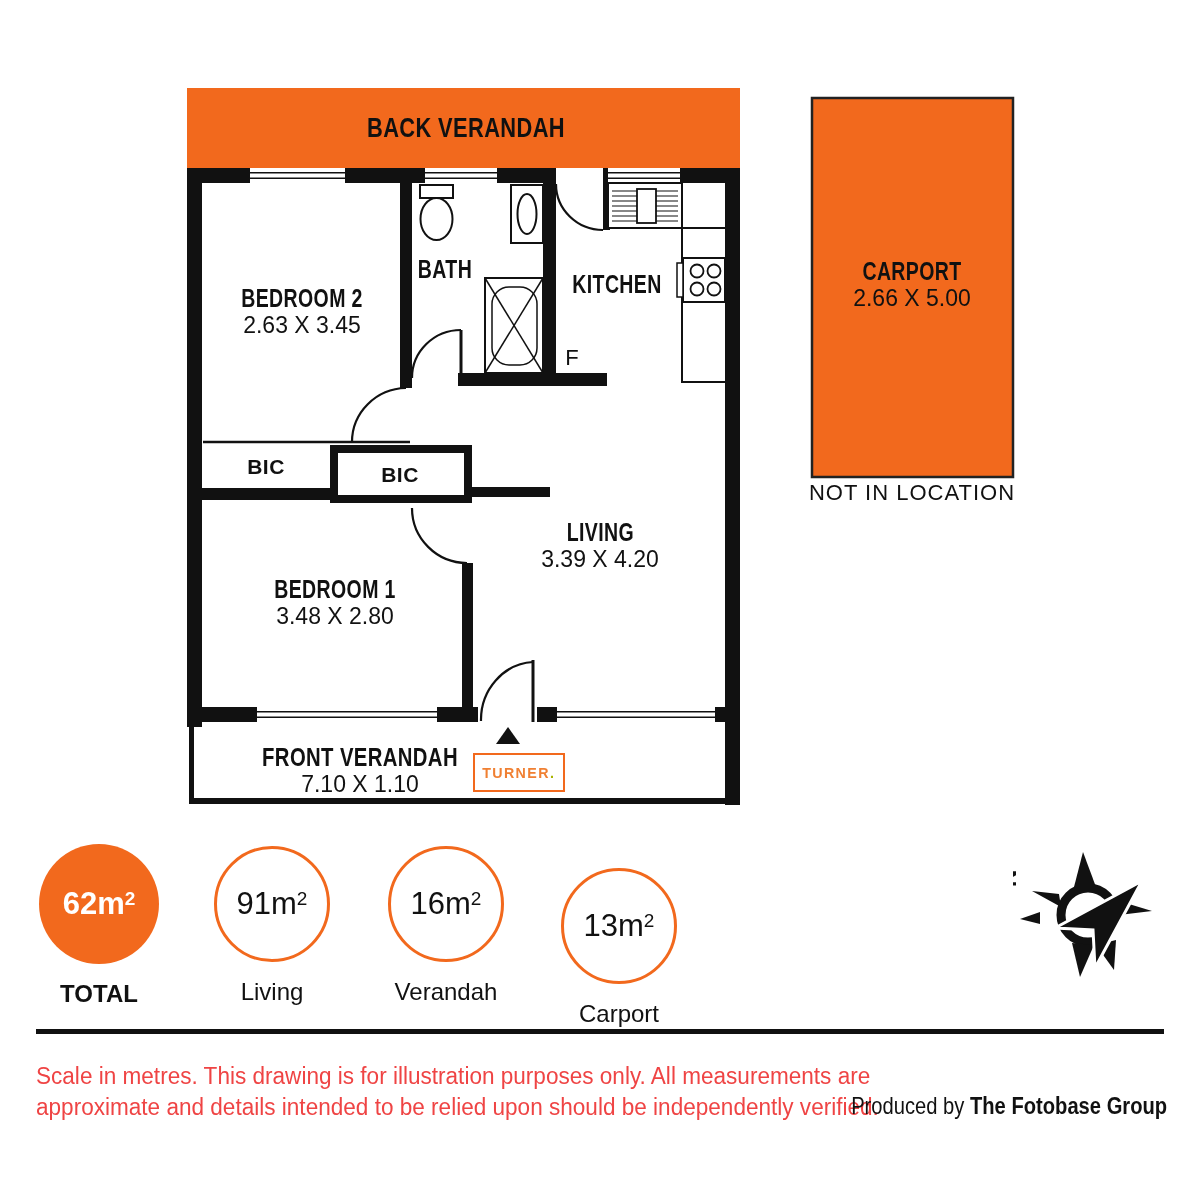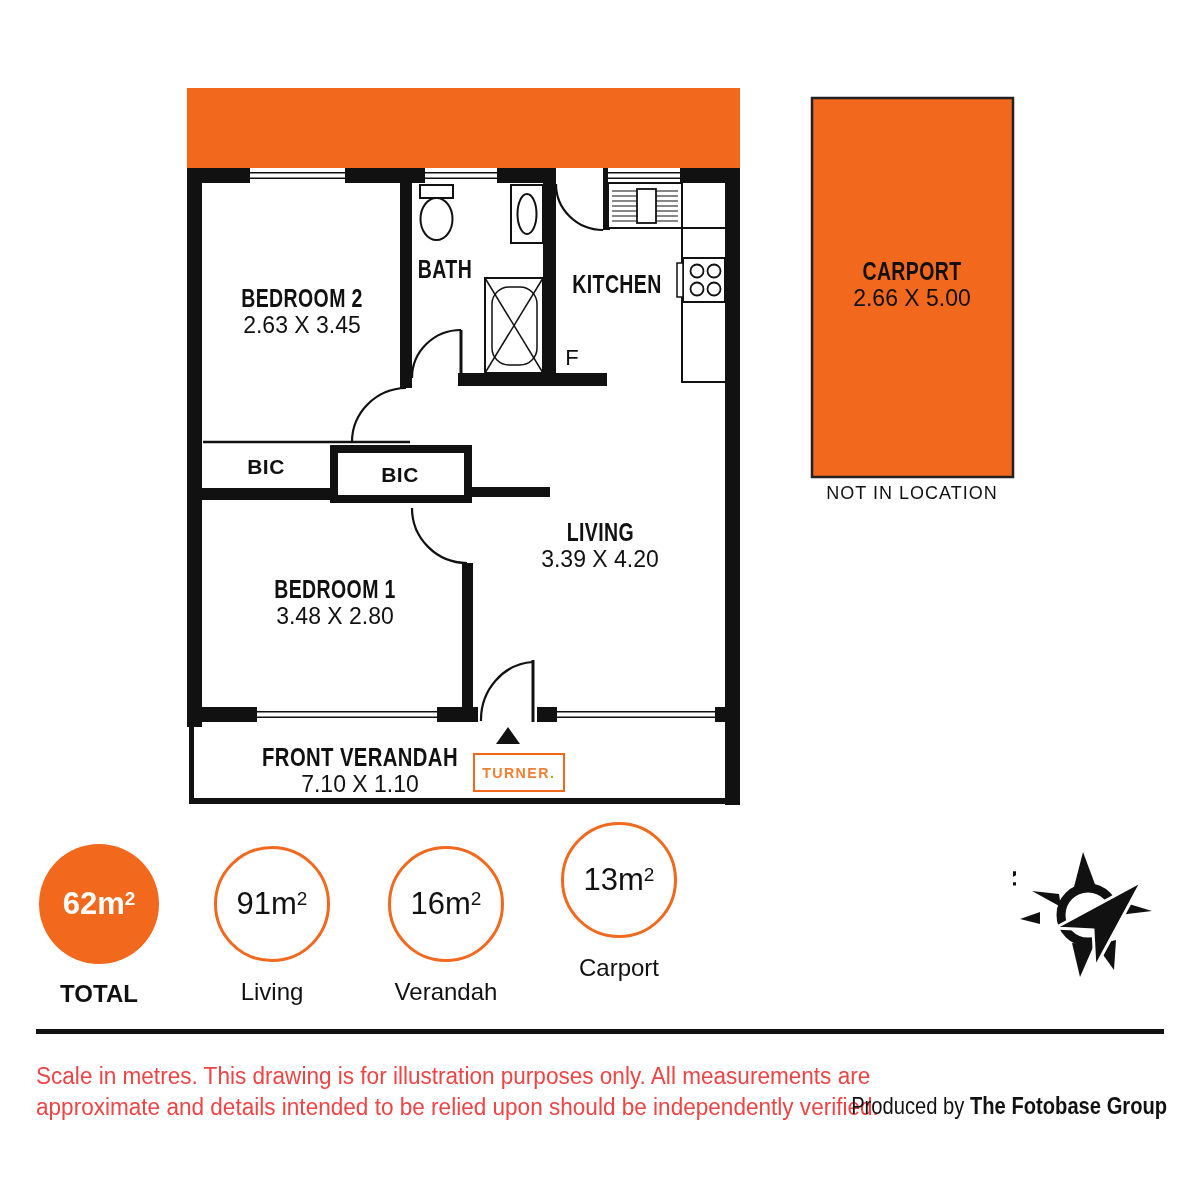--- a/index.html
+++ b/index.html
@@ -7,21 +7,21 @@
        font-family:"Liberation Sans",sans-serif;color:#111;}
   #stage{position:absolute;inset:0;}
   svg.plan{position:absolute;left:0;top:0;}
   .lbl{position:absolute;transform:translate(-50%,-50%);text-align:center;white-space:nowrap;color:#111;}
   .cond{display:inline-block;transform:scaleX(.78);font-weight:700;letter-spacing:.5px;}
   .room-name{font-size:25px;line-height:27px;}
   .room-dims{font-size:23px;line-height:27px;font-weight:400;}
   .banner-text{font-size:28px;}
   .small-tag{font-size:21px;font-weight:700;letter-spacing:.5px;}
   .fridge-tag{font-size:22px;font-weight:400;}
-  .note-text{font-size:18px;font-weight:400;letter-spacing:1px;}
+  .note-text{font-size:22px;font-weight:400;letter-spacing:1px;}
   .turner{position:absolute;left:473px;top:753px;width:92px;height:39px;border:2.5px solid #F2691D;
           box-sizing:border-box;display:flex;align-items:center;justify-content:center;background:#fff;}
   .turner .word{font-size:15.5px;font-weight:700;letter-spacing:1.5px;color:#F08033;transform:scaleX(.92);}
   .turner .dot{color:#A9B400;}
   
   .stat{position:absolute;display:flex;flex-direction:column;align-items:center;}
   .stat .circle{width:116px;height:116px;border-radius:50%;box-sizing:border-box;background:#fff;
                 border:3.5px solid #F2691D;display:flex;align-items:center;justify-content:center;}
   .stat.filled .circle{background:#F2691D;border:none;width:120px;height:120px;}
   .stat .val{font-size:31px;color:#111;}
@@ -154,20 +154,23 @@
         <circle cx="697" cy="271" r="6.5" stroke-width="1.8"></circle>
         <circle cx="714" cy="271" r="6.5" stroke-width="1.8"></circle>
         <circle cx="697" cy="289" r="6.5" stroke-width="1.8"></circle>
         <circle cx="714" cy="289" r="6.5" stroke-width="1.8"></circle>
       </g>
     </g>
 
     <polygon points="508,727 496,744 520,744" fill="#111"></polygon>
   </svg>
 
+  <div class="lbl banner-text" style="left:466px;top:128px">
+    <span class="cond">BACK VERANDAH</span>
+  </div>
 
   <div class="lbl" style="left:302px;top:312px">
     <div class="room-name"><span class="cond">BEDROOM 2</span></div>
     <div class="room-dims">2.63 X 3.45</div>
   </div>
 
   <div class="lbl room-name" style="left:445px;top:269px">
     <span class="cond">BATH</span>
   </div>
 
@@ -227,21 +230,21 @@
     <div class="cap">Living</div>
   </div>
 
   <div class="stat" style="left:388px;top:846px">
     <div class="circle">
       <span class="val"><span>16m</span><sup>2</sup></span>
     </div>
     <div class="cap">Verandah</div>
   </div>
 
-  <div class="stat" style="left:561px;top:822px">
+  <div class="stat" style="left:561px;top:868px">
     <div class="circle">
       <span class="val"><span>13m</span><sup>2</sup></span>
     </div>
     <div class="cap">Carport</div>
   </div>
 
   <svg class="compass" width="150" height="145" viewBox="-75 -72 150 145">
     <circle cx="0" cy="0" r="27" fill="none" stroke="#111" stroke-width="9"></circle>
     <polygon points="-5,-63 8,-28 -14,-28" fill="#111"></polygon>
     <polygon points="-56,-24 -27,-8 -29,-21" fill="#111"></polygon>

